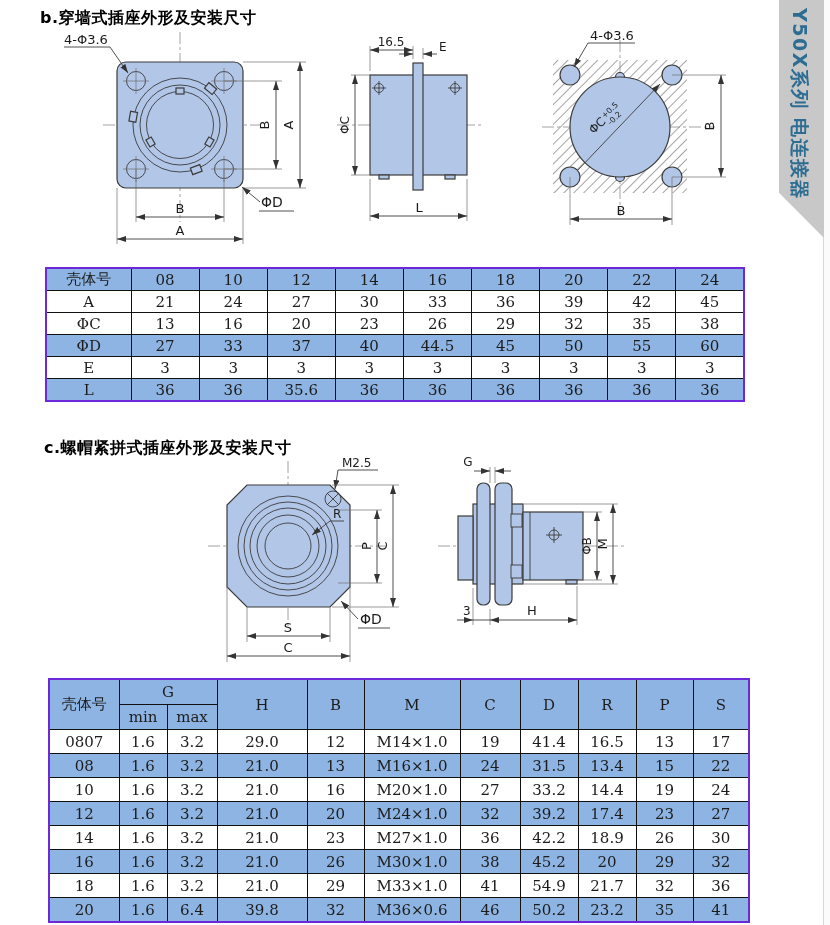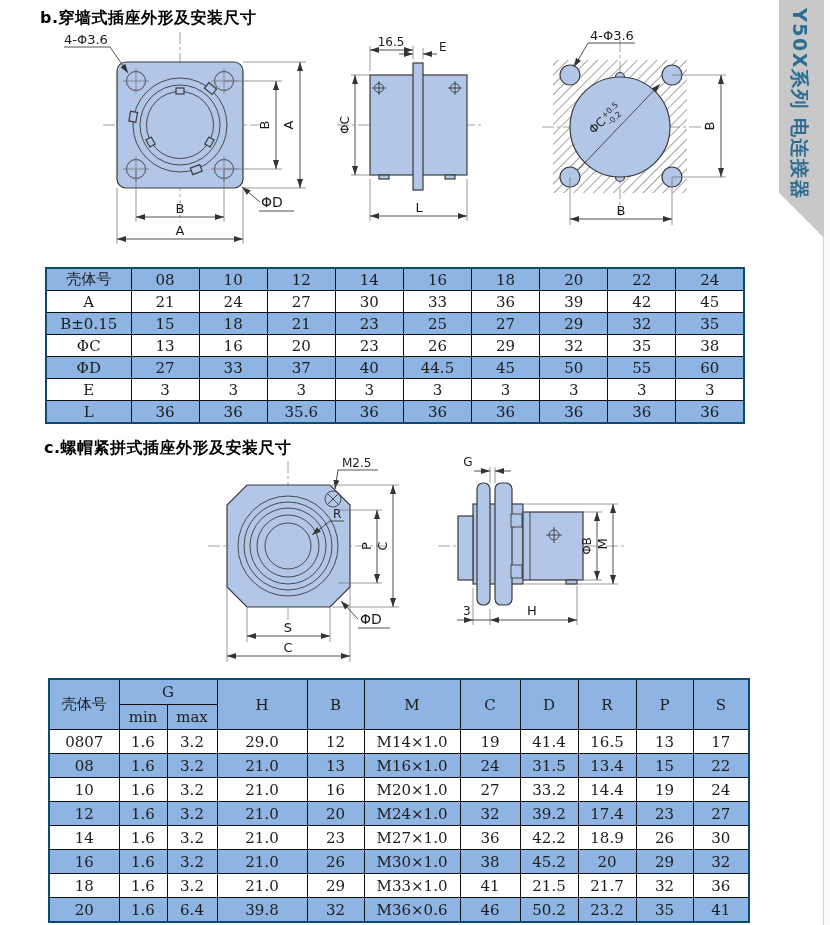--- a/index.html
+++ b/index.html
@@ -23,21 +23,21 @@
   .big{font-size:14px;}
   .tol{font-size:8px;}
   .part{fill:var(--part_fill,#b2c6e8);stroke:#3b3b3b;stroke-width:1.2;}
   .thin{fill:none;stroke:#3b3b3b;stroke-width:0.9;}
   .cl{stroke:#8a8a8a;stroke-width:0.8;stroke-dasharray:12 3 3 3;fill:none;}
   .ext{stroke:#6e6e6e;stroke-width:0.7;fill:none;}
   .dim{stroke:#3c3c3c;stroke-width:0.9;fill:none;}
   .ul{stroke:#3c3c3c;stroke-width:0.9;}
 
   .dtable{position:absolute;border-collapse:collapse;table-layout:fixed;
-          font-family:"DejaVu Serif",serif;border:2px solid #0c4a6e;}
+          font-family:"DejaVu Serif",serif;border:2px solid #6d28d9;}
   .dtable td{border:1px solid #111;text-align:center;vertical-align:middle;
           font-size:15px;color:#1c1c1c;padding:0;height:21px;overflow:hidden;}
   #tableB{left:45px;top:267px;width:700px;}
   #tableC{left:48px;top:678px;width:700px;}
   #tableC td{height:23px;}
   #tableC tr.hdr td{height:24px;}
   .blue td{background:var(--table_blue,#8db4e2);}
 </style>
 </head>
 <body>
@@ -211,32 +211,20 @@
           <td>A</td>
           <td>21</td>
           <td>24</td>
           <td>27</td>
           <td>30</td>
           <td>33</td>
           <td>36</td>
           <td>39</td>
           <td>42</td>
           <td>45</td>
-        </tr>
-        <tr class="blue">
-          <td>B±0.15</td>
-          <td>15</td>
-          <td>18</td>
-          <td>21</td>
-          <td>23</td>
-          <td>25</td>
-          <td>27</td>
-          <td>29</td>
-          <td>32</td>
-          <td>35</td>
         </tr>
         <tr>
           <td>ΦC</td>
           <td>13</td>
           <td>16</td>
           <td>20</td>
           <td>23</td>
           <td>26</td>
           <td>29</td>
           <td>32</td>
@@ -470,21 +458,21 @@
           <td>32</td>
         </tr>
         <tr>
           <td>18</td>
           <td>1.6</td>
           <td>3.2</td>
           <td>21.0</td>
           <td>29</td>
           <td>M33×1.0</td>
           <td>41</td>
-          <td>21.5</td>
+          <td>54.9</td>
           <td>21.7</td>
           <td>32</td>
           <td>36</td>
         </tr>
         <tr class="blue">
           <td>20</td>
           <td>1.6</td>
           <td>6.4</td>
           <td>39.8</td>
           <td>32</td>

